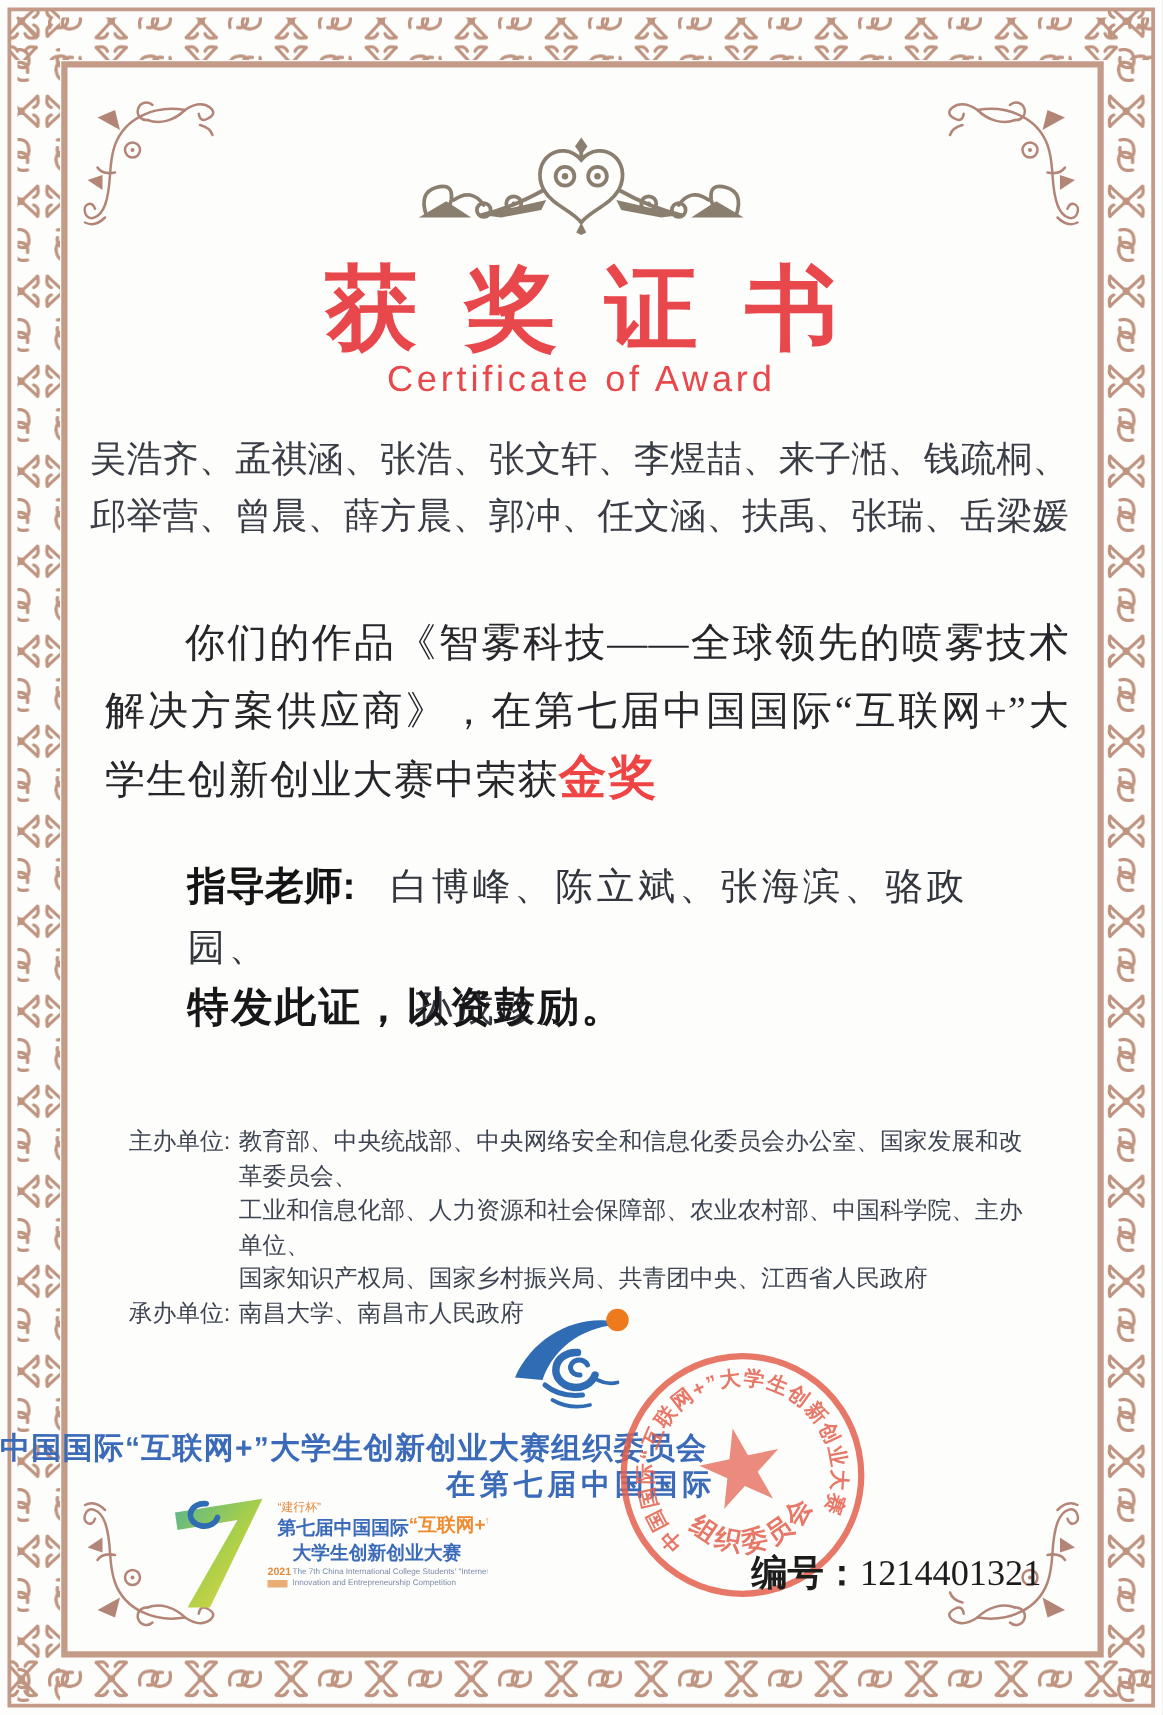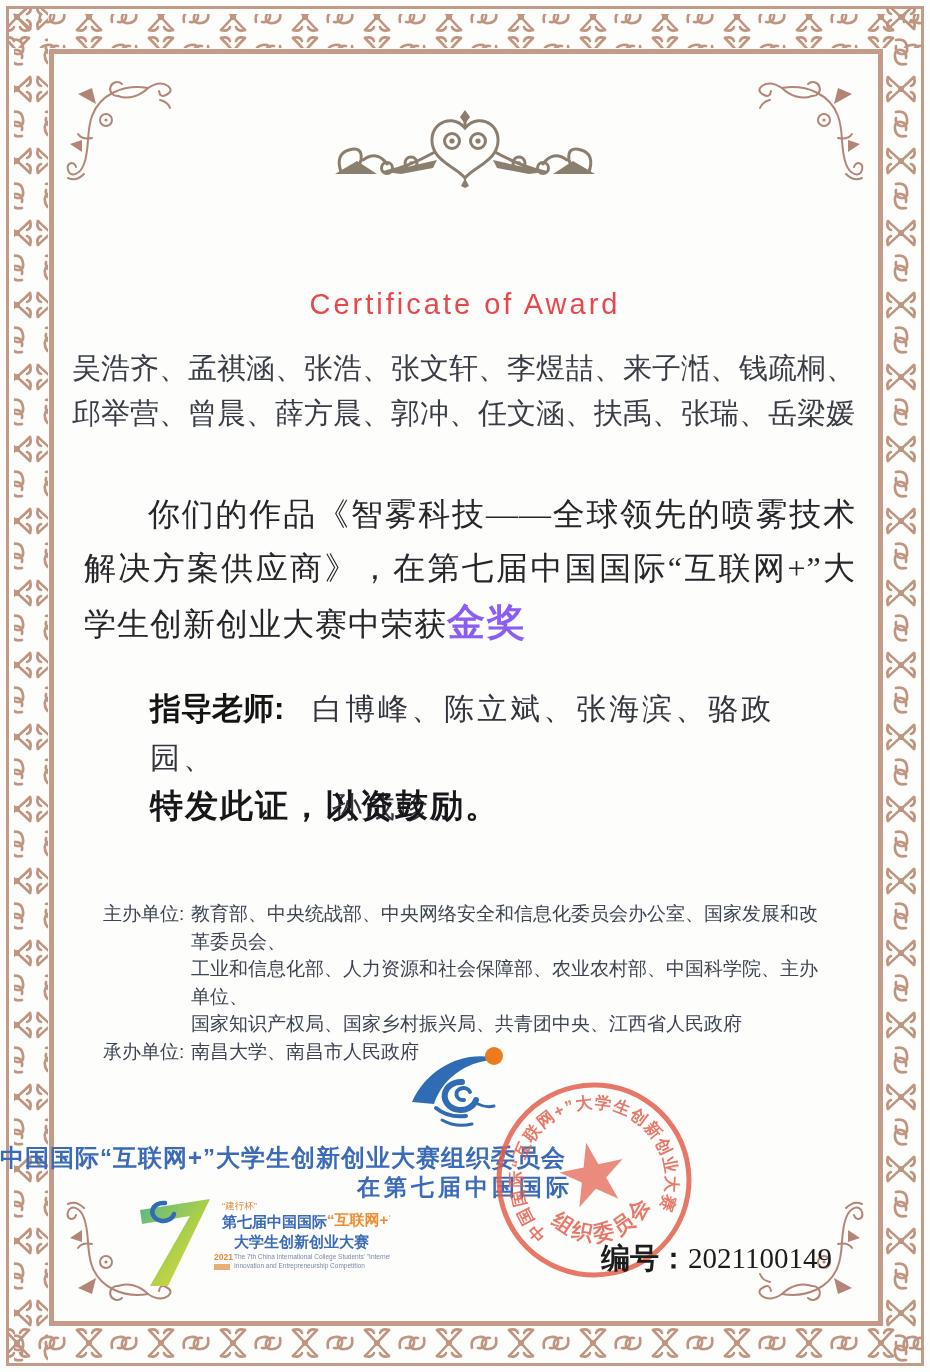--- a/index.html
+++ b/index.html
@@ -21,21 +21,21 @@
   }
   .recipients{
     left:72px;top:346px;width:790px;
     font-size:29px;color:#3a3d46;line-height:45px;white-space:nowrap;
   }
   .bodytext{
     left:84px;top:455px;width:772px;
     font-size:32px;color:#26262b;line-height:54px;
     text-indent:2em;text-align:justify;letter-spacing:1px;
   }
-  .award{color:#8b5cf6;font-weight:bold;font-size:38px;letter-spacing:2px;}
+  .award{color:#ef4444;font-weight:bold;font-size:38px;letter-spacing:2px;}
   .advisors{left:150px;top:684px;width:640px;font-size:30px;color:#34363e;line-height:49px;}
   .advisors .label{
     font-family:"Liberation Sans","DejaVu Sans",sans-serif;
     font-weight:bold;color:#141414;font-size:31px;margin-right:28px;
   }
   .advisors .names{letter-spacing:3px;}
   .advisors .line2{margin-left:182px;letter-spacing:3px;}
   .motto{
     left:150px;top:784px;
     font-family:Liberation Sans, sans-serif;
@@ -158,20 +158,21 @@
         <circle cx="163" cy="33" r="2.6"></circle>
       <circle cx="96" cy="55" r="1.8"></circle>
         <circle cx="204" cy="55" r="1.8"></circle>
       <path d="M20,66 L62,66 L42,53 Z"></path>
       <path d="M280,66 L238,66 L258,53 Z"></path>
       <path d="M70,64 L122,52 L118,60 L86,66 Z"></path>
       <path d="M230,64 L178,52 L182,60 L214,66 Z"></path>
     </g>
   </svg>
 
+  <div class="abs title">获奖证书</div>
   <div class="abs recipients">
     <div>吴浩齐、孟祺涵、张浩、张文轩、李煜喆、来子湉、钱疏桐、</div>
     <div>邱举营、曾晨、薛方晨、郭冲、任文涵、扶禹、张瑞、岳梁媛</div>
   </div>
 
   <div class="abs subtitle">Certificate of Award</div>
 
   <p class="abs bodytext"><span>你们的作品《智雾科技——全球领先的喷雾技术解决方案供应商》，在第七届中国国际“互联网+”大学生创新创业大赛中荣获</span><span class="award">金奖</span></p>
 
   <div class="abs advisors">
@@ -240,16 +241,16 @@
     <text x="112" y="33" font-family="Liberation Sans, DejaVu Sans, sans-serif" font-size="15" font-weight="bold" fill="#3a6ab8">第七届中国国际</text>
     <text x="217" y="31" font-family="Liberation Sans, DejaVu Sans, sans-serif" font-size="15" font-weight="bold" fill="#f08a2e">“互联网+”</text>
     <text x="124" y="53" font-family="Liberation Sans, DejaVu Sans, sans-serif" font-size="15" font-weight="bold" fill="#3a6ab8">大学生创新创业大赛</text>
     <text x="104" y="66" font-family="Liberation Sans, DejaVu Sans, sans-serif" font-size="8.5" font-weight="bold" fill="#e08a3c">2021</text>
     <text x="124" y="65" font-family="Liberation Sans, DejaVu Sans, sans-serif" font-size="6.5" fill="#7a8aa8">The 7th China International College Students' "Internet+"</text>
     <text x="124" y="74" font-family="Liberation Sans, DejaVu Sans, sans-serif" font-size="6.5" fill="#7a8aa8">Innovation and Entrepreneurship Competition</text>
     <rect x="104" y="70" width="16" height="6" fill="#e08a3c" opacity="0.7"></rect>
   </svg>
 
   <div class="abs serial">
-    <span class="slabel">编号：</span><span>2021100149</span>
+    <span class="slabel">编号：</span><span>1214401321</span>
   </div>
 
 </div>
 
 </body></html>

